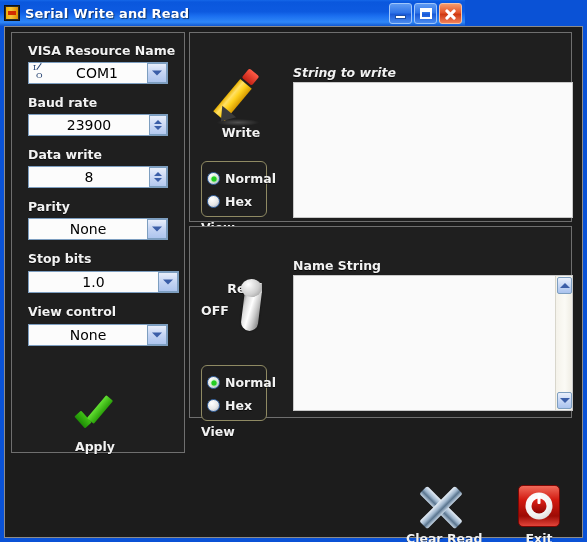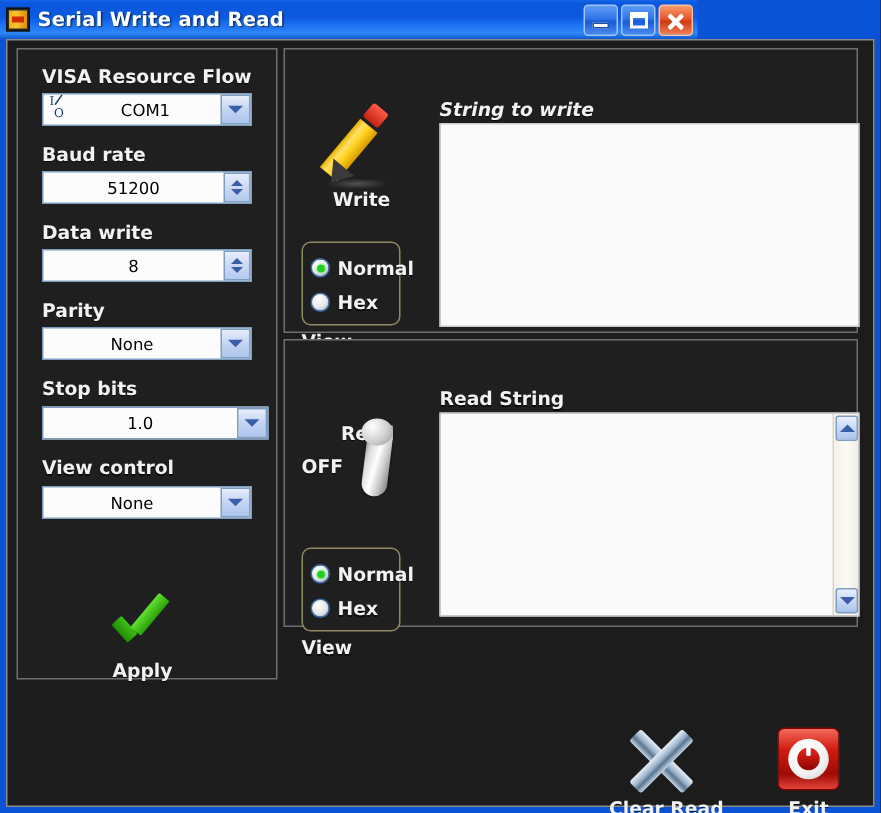--- a/index.html
+++ b/index.html
@@ -85,21 +85,21 @@
     position:absolute;white-space:nowrap;
   }
 
   
   .ctl{
     position:absolute;height:22px;box-sizing:border-box;
     background:#fcfcfc;border:1px solid #7d9ec0;
     display:flex;align-items:center;
   }
   .ctl .val{
-    flex:1;text-align:center;font-size:11px;color:#000;
+    flex:1;text-align:center;font-size:14px;color:#000;
     font-family:"DejaVu Sans", sans-serif;
   }
   .io-glyph{
     width:16px;height:18px;flex:0 0 auto;margin-left:2px;
     position:relative;font-size:8px;color:#1b3a6b;line-height:8px;
     font-family:"DejaVu Serif", serif;
   }
   .io-glyph .i{position:absolute;left:2px;top:0;}
   .io-glyph .sl{position:absolute;left:4px;top:2px;width:8px;height:1px;background:#1b3a6b;transform:rotate(-55deg);}
   .io-glyph .o{position:absolute;left:5px;top:8px;}
@@ -297,36 +297,36 @@
           <div class="x1"></div>
           <div class="x2"></div>
         </div>
     </div>
   </div>
 
   <div class="client">
 
     <div class="panel-frame" id="left-panel">
 
-      <span class="lbl" style="left:16px;top:10px;">VISA Resource Flow</span>
+      <span class="lbl" style="left:16px;top:10px;">VISA Resource Name</span>
       <div class="ctl" id="visa-ctl" style="left:16px;top:29px;width:140px;">
         <div class="io-glyph">
           <span class="i">I</span>
           <span class="sl"></span>
           <span class="o">O</span>
         </div>
         <span class="val">COM1</span>
         <div class="dd-btn">
             <span class="chev"></span>
           </div>
       </div>
 
       <span class="lbl" style="left:16px;top:62px;">Baud rate</span>
       <div class="ctl" style="left:16px;top:81px;width:140px;">
-        <span class="val">51200</span>
+        <span class="val">23900</span>
         <div class="spin-btn">
             <span class="chev-up"></span>
             <span class="chev-dn"></span>
           </div>
       </div>
 
       <span class="lbl" style="left:16px;top:114px;">Data write</span>
       <div class="ctl" style="left:16px;top:133px;width:140px;">
         <span class="val">8</span>
         <div class="spin-btn">
@@ -414,21 +414,21 @@
         <span class="radio on"></span>
         <span class="radio-label">Normal</span>
       </div>
       <div class="radio-row" style="top:32px;">
         <span class="radio"></span>
         <span class="radio-label">Hex</span>
       </div>
     </div>
     <span class="lbl" style="position:absolute;left:196px;top:397px;">View</span>
 
-    <span class="lbl" style="position:absolute;left:288px;top:231px;">Read String</span>
+    <span class="lbl" style="position:absolute;left:288px;top:231px;">Name String</span>
     <div class="strbox" id="read-string-box">
       <textarea class="sb-text" style="width: calc(100% - 17px);" placeholder=""></textarea>
       <div class="vscroll">
         <div class="sbtn up">
             <span class="cu"></span>
           </div>
         <div class="sbtn dn">
             <span class="cd"></span>
           </div>
       </div>

